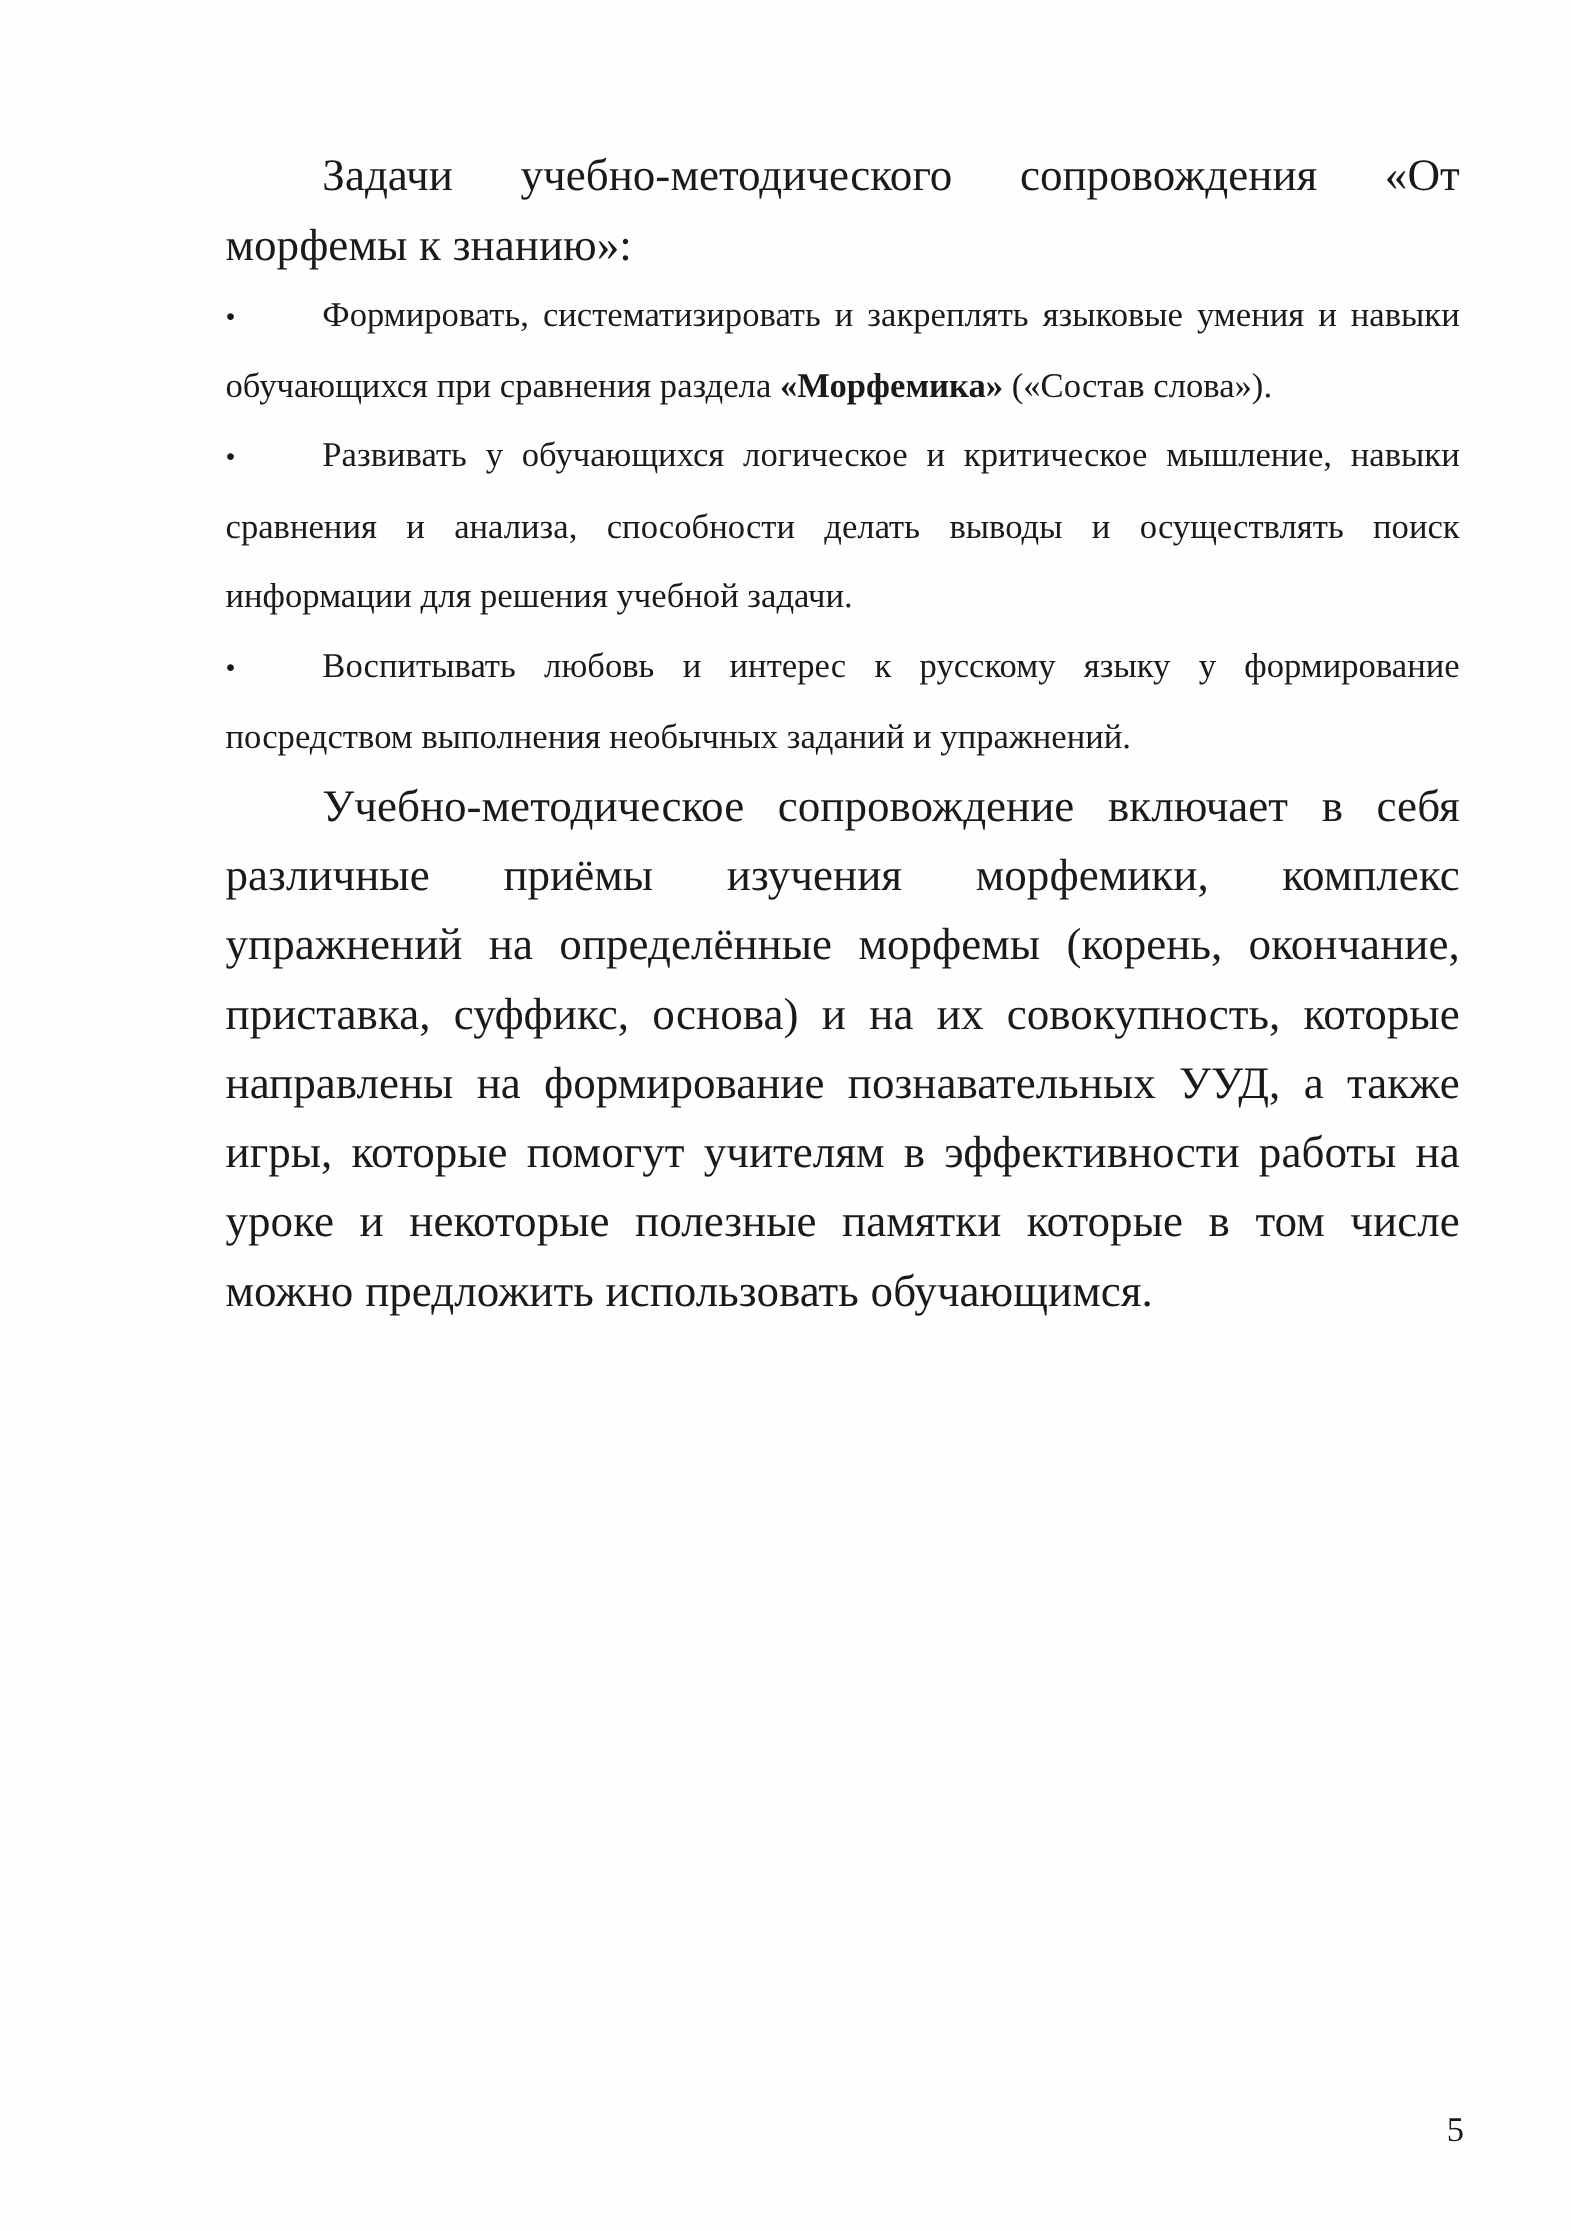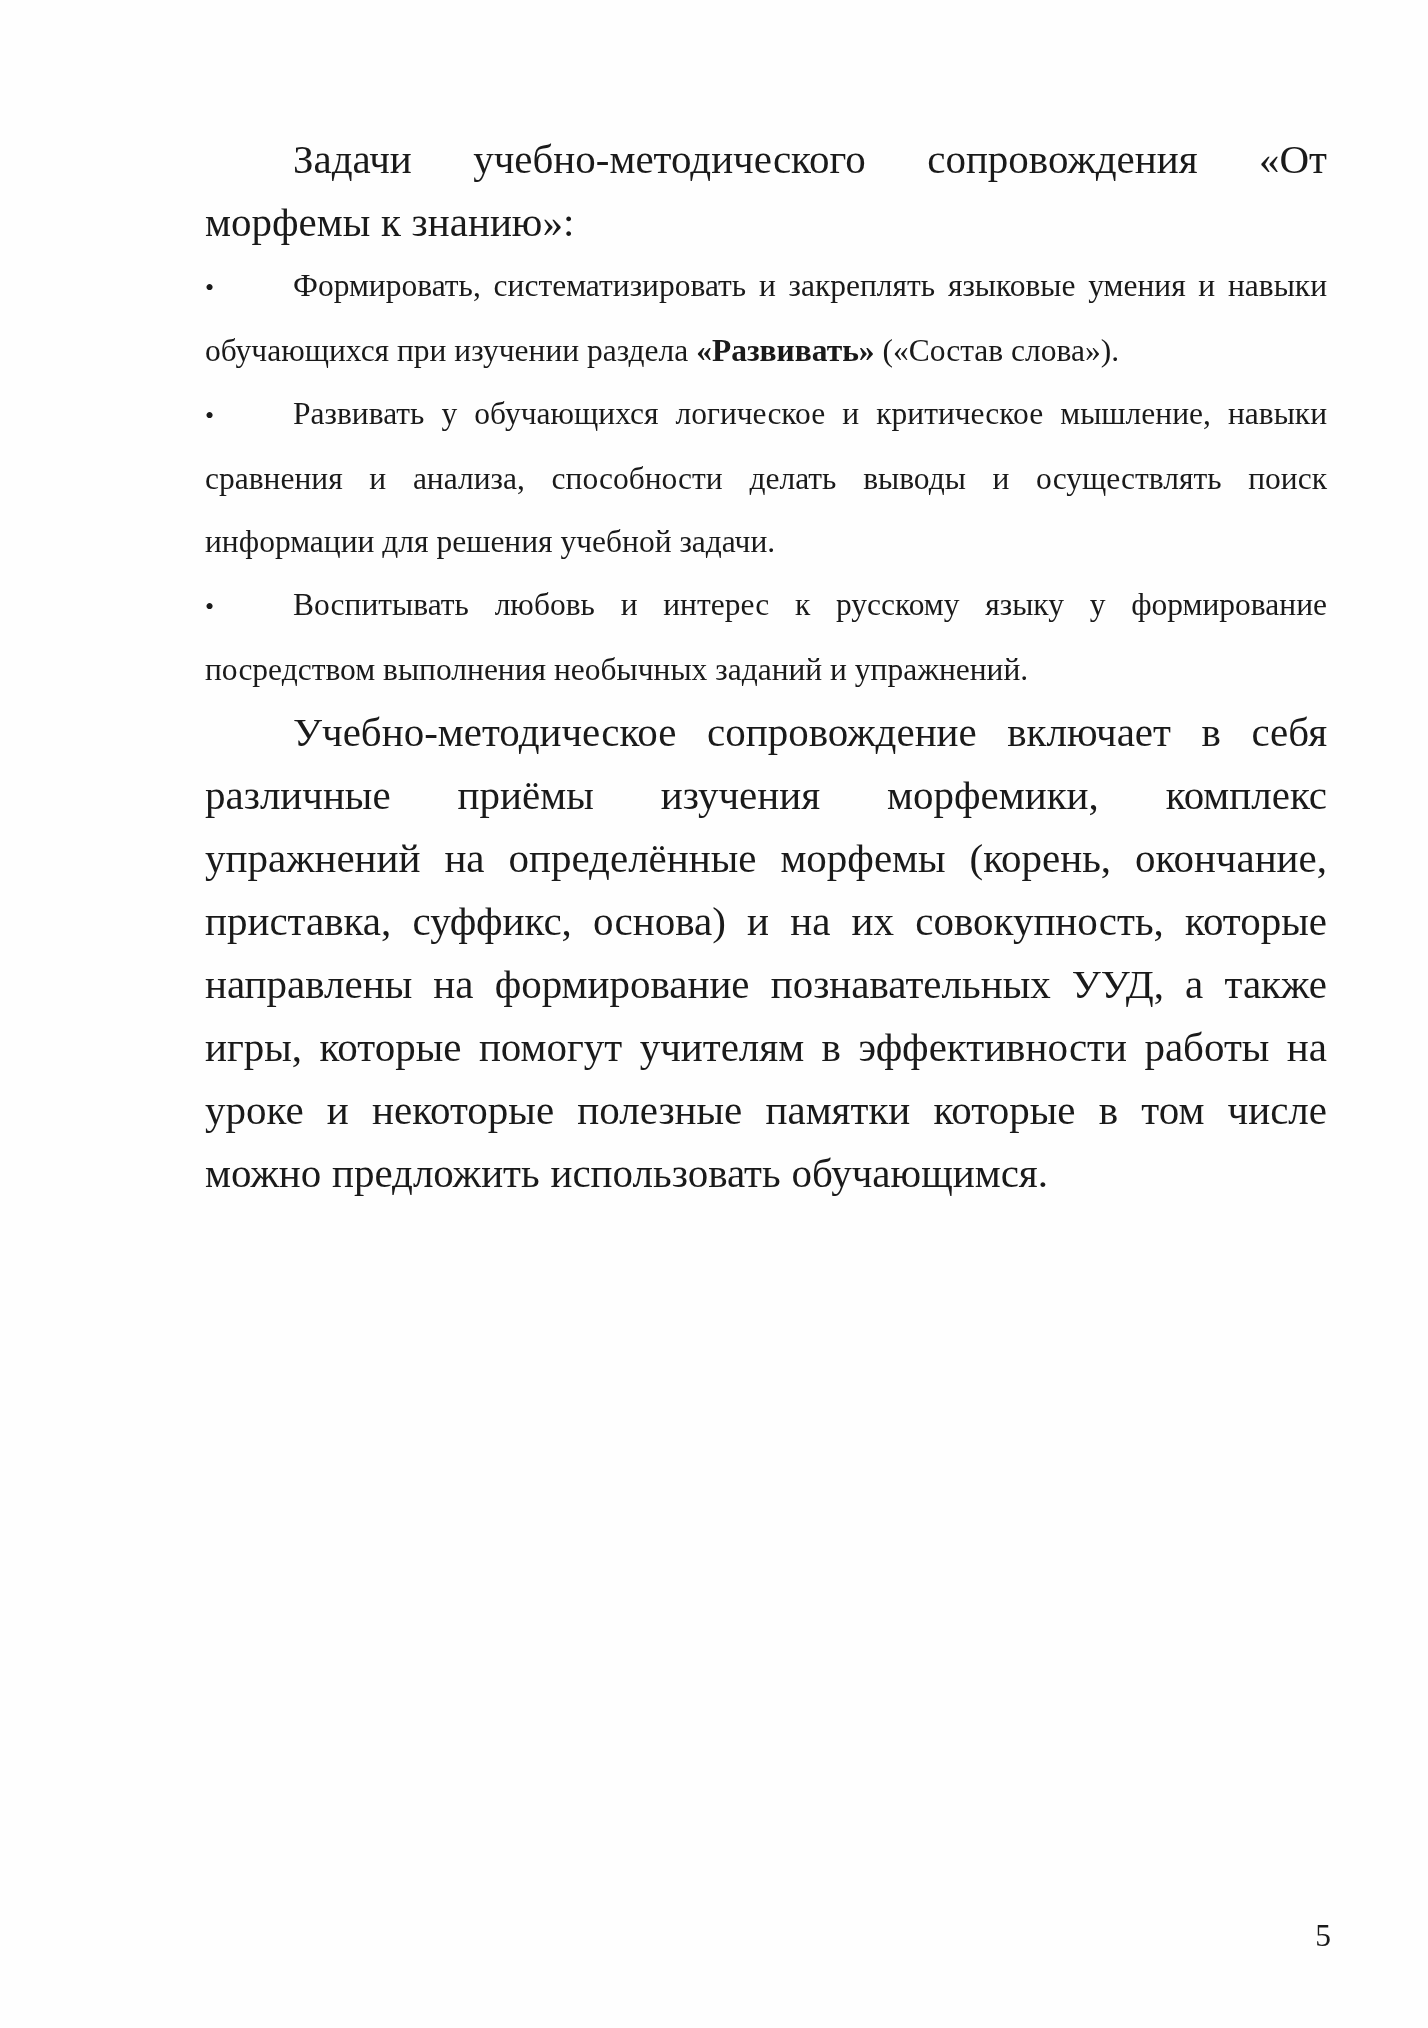--- a/index.html
+++ b/index.html
@@ -83,21 +83,21 @@
 </head>
 <body>
 
 <div class="page">
 
   <div class="content">
 
     <p class="para">Задачи учебно-методического сопровождения «От морфемы к знанию»:</p>
 
     <p class="bullet">
-      <span class="bullet-glyph">•</span><span>Формировать, систематизировать и закреплять языковые умения и навыки обучающихся при изучении раздела </span><span class="bold">«Развивать»</span><span> («Состав слова»).</span>
+      <span class="bullet-glyph">•</span><span>Формировать, систематизировать и закреплять языковые умения и навыки обучающихся при сравнения раздела </span><span class="bold">«Морфемика»</span><span> («Состав слова»).</span>
     </p>
 
     <p class="bullet">
       <span class="bullet-glyph">•</span><span>Развивать у обучающихся логическое и критическое мышление, навыки сравнения и анализа, способности делать выводы и осуществлять поиск информации для решения учебной задачи.</span>
     </p>
 
     <p class="bullet">
       <span class="bullet-glyph">•</span><span>Воспитывать любовь и интерес к русскому языку у формирование посредством выполнения необычных заданий и упражнений.</span>
     </p>
 

